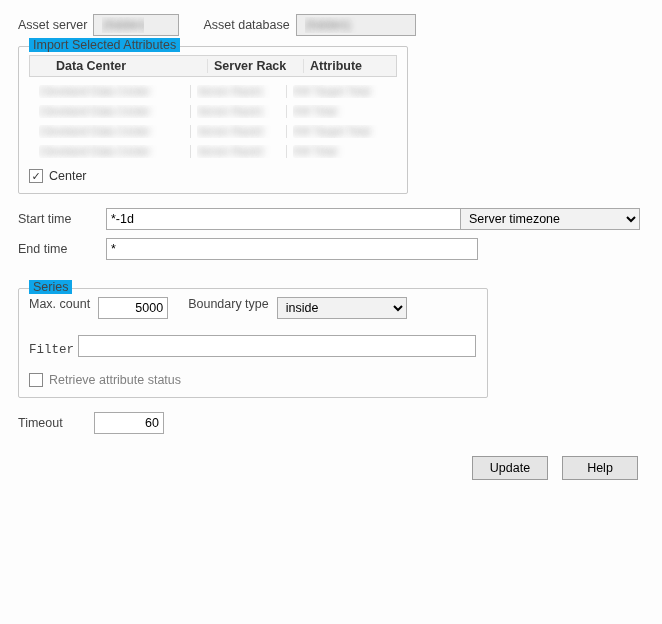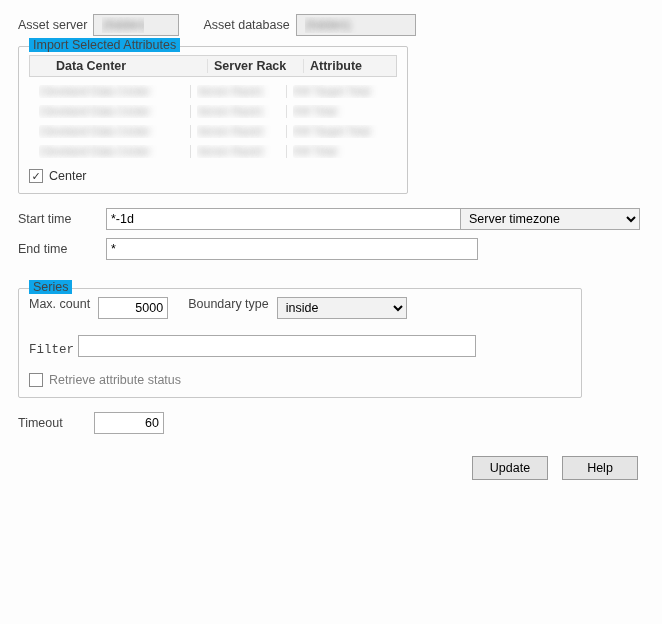--- a/index.html
+++ b/index.html
@@ -98,21 +98,21 @@
     font: inherit;
     background: #e5e5e5;
     border: 1px solid #9a9a9a;
     height: 24px;
     min-width: 76px;
     padding: 0 14px;
     cursor: pointer;
   }
   .btn-row { display: flex; justify-content: flex-end; gap: 14px; margin-top: 22px; padding-right: 6px; }
   .import-fs { width: 390px; }
-  .series-fs { width: 564px; margin-top: 28px; }
+  .series-fs { width: 470px; margin-top: 28px; }
 </style>
 </head>
 <body>
 
 <div class="row">
   <span class="label">Asset server</span>
   <select class="disabled-look" style="width:86px">
     <option>(hidden)</option>
   </select>
   <span style="width:12px"></span>

